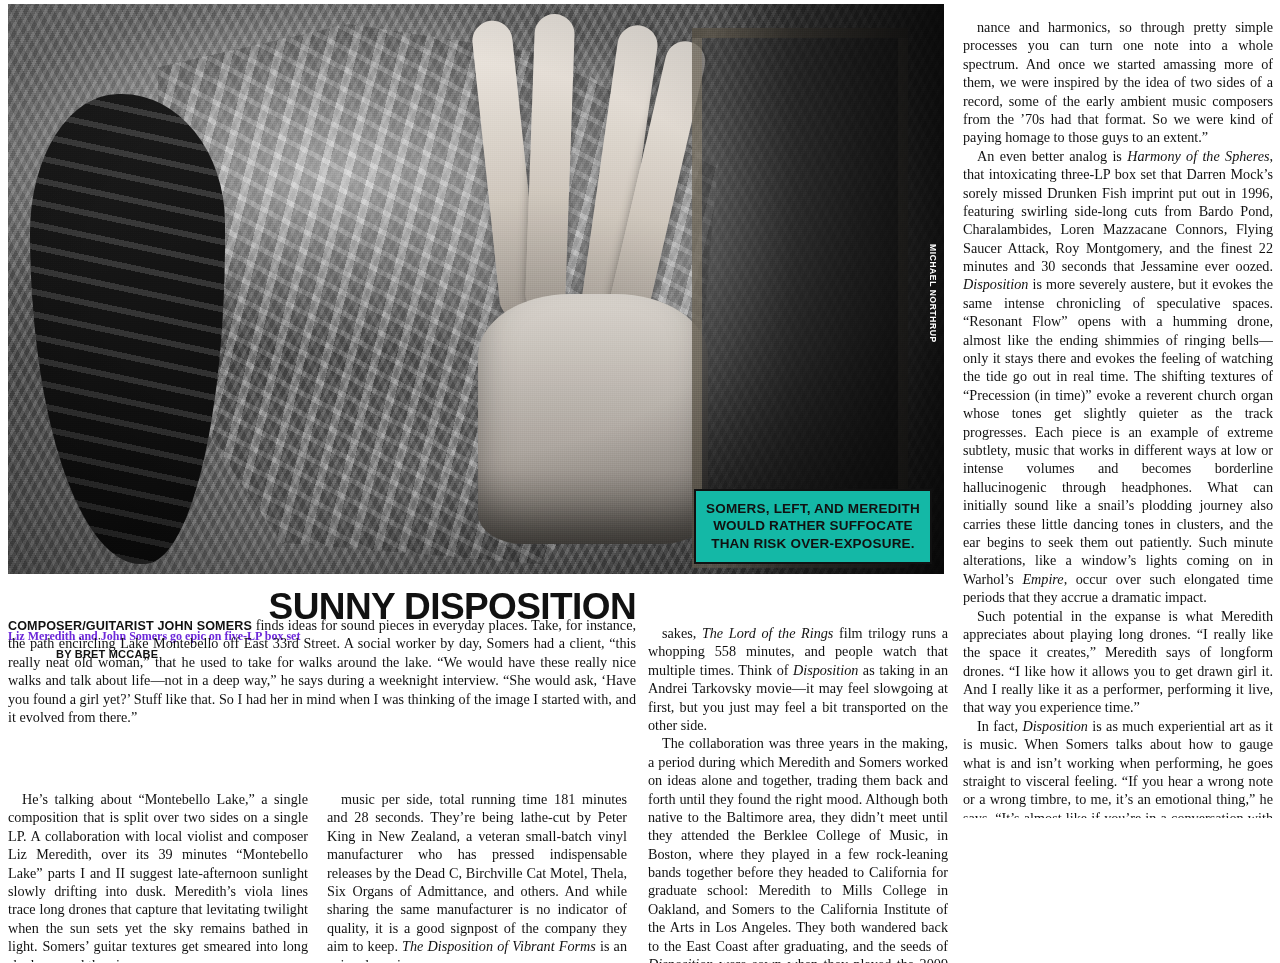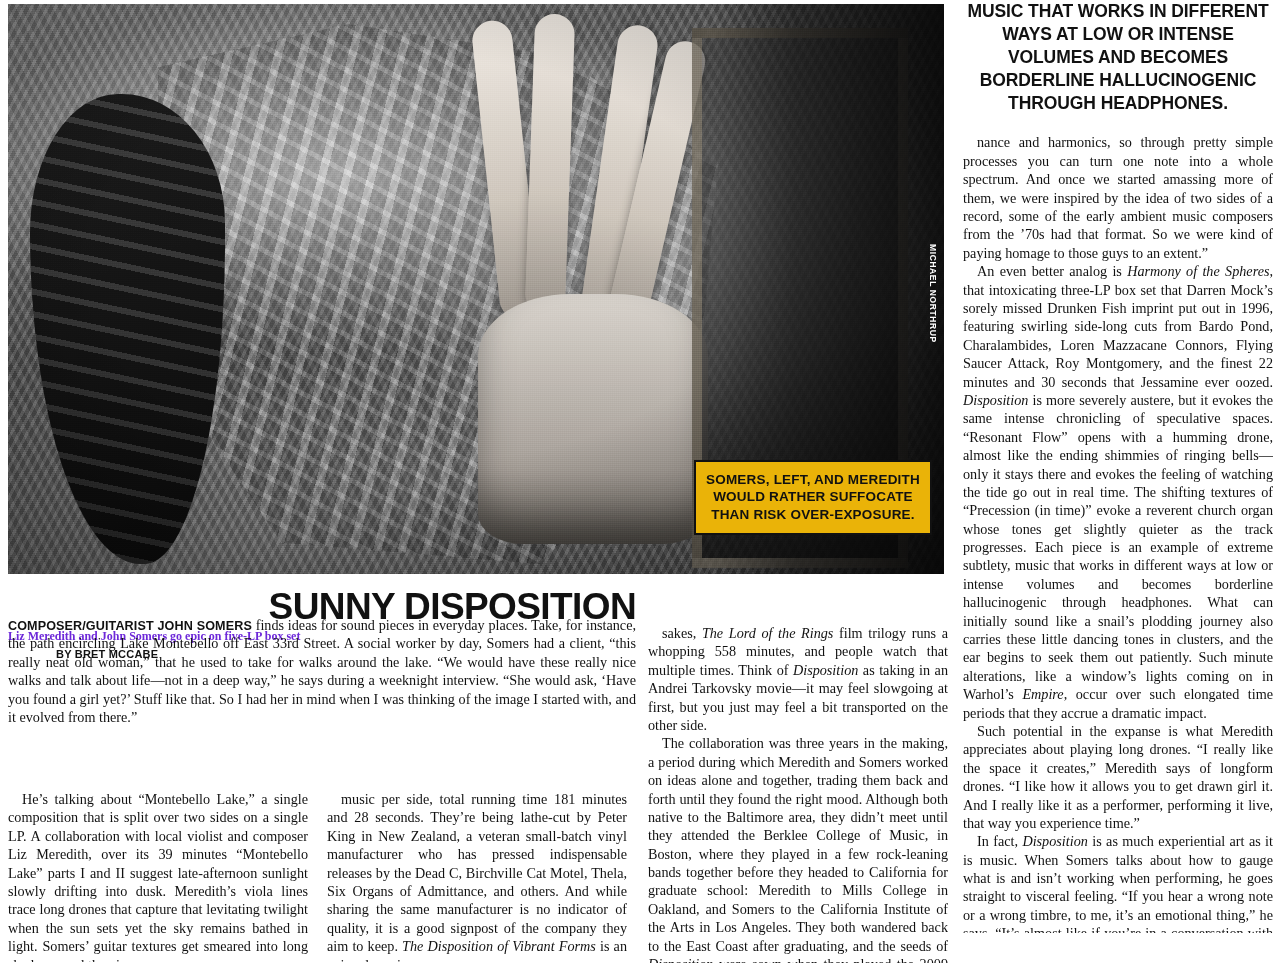--- a/index.html
+++ b/index.html
@@ -112,24 +112,24 @@
   }
   .photo-vignette {
     position: absolute; inset: 0;
     background: radial-gradient(ellipse 78% 78% at 45% 45%, rgba(0,0,0,0) 45%, rgba(0,0,0,0.45) 100%);
   }
 
   
   .photo-caption {
     position: absolute;
     left: 694px;
-    top: 460px;
+    top: 489px;
     width: 238px;
     border: 2px solid #111;
-    background: #eab308;
+    background: #14b8a6;
     padding: 9px 10px 10px 10px;
     box-sizing: border-box;
   }
   .photo-caption p {
     margin: 0;
     font-family: "Liberation Sans", sans-serif;
     font-weight: bold;
     font-size: 13.5px;
     line-height: 1.28;
     letter-spacing: .2px;
@@ -292,21 +292,20 @@
   <div class="col" id="col-b">
       <p class="first">music per side, total running time 181 minutes and 28 seconds. They’re being lathe-cut by Peter King in New Zealand, a veteran small-batch vinyl manufacturer who has pressed indispensable releases by the Dead C, Birchville Cat Motel, Thela, Six Organs of Admittance, and others. And while sharing the same manufacturer is no indicator of quality, it is a good signpost of the company they aim to keep. <em>The Disposition of Vibrant Forms</em> is an epic release in every sense</p>
     </div>
   <div class="col" id="col-c">
       <p class="first">sakes, <em>The Lord of the Rings</em> film trilogy runs a whopping 558 minutes, and people watch that multiple times. Think of <em>Disposition</em> as taking in an Andrei Tarkovsky movie—it may feel slowgoing at first, but you just may feel a bit transported on the other side.</p>
       <p>The collaboration was three years in the making, a period during which Meredith and Somers worked on ideas alone and together, trading them back and forth until they found the right mood. Although both native to the Baltimore area, they didn’t meet until they attended the Berklee College of Music, in Boston, where they played in a few rock-leaning bands together before they headed to California for graduate school: Meredith to Mills College in Oakland, and Somers to the California Institute of the Arts in Los Angeles. They both wandered back to the East Coast after graduating, and the seeds of <em>Disposition</em> were sown when they played the 2009 installation of Exotic Hypnotic.</p>
       <p>“We always knew that we wanted to do these</p>
     </div>
 
   <div class="rail">
-    <div class="pullquote">MUSIC THAT WORKS IN DIFFERENT WAYS AT LOW OR INTENSE VOLUMES AND BECOMES BORDERLINE HALLUCINOGENIC THROUGH HEADPHONES.</div>
     <div class="rail-body">
         <p class="first">nance and harmonics, so through pretty simple processes you can turn one note into a whole spectrum. And once we started amassing more of them, we were inspired by the idea of two sides of a record, some of the early ambient music composers from the ’70s had that format. So we were kind of paying homage to those guys to an extent.”</p>
         <p>An even better analog is <em>Harmony of the Spheres</em>, that intoxicating three-LP box set that Darren Mock’s sorely missed Drunken Fish imprint put out in 1996, featuring swirling side-long cuts from Bardo Pond, Charalambides, Loren Mazzacane Connors, Flying Saucer Attack, Roy Montgomery, and the finest 22 minutes and 30 seconds that Jessamine ever oozed. <em>Disposition</em> is more severely austere, but it evokes the same intense chronicling of speculative spaces. “Resonant Flow” opens with a humming drone, almost like the ending shimmies of ringing bells—only it stays there and evokes the feeling of watching the tide go out in real time. The shifting textures of “Precession (in time)” evoke a reverent church organ whose tones get slightly quieter as the track progresses. Each piece is an example of extreme subtlety, music that works in different ways at low or intense volumes and becomes borderline hallucinogenic through headphones. What can initially sound like a snail’s plodding journey also carries these little dancing tones in clusters, and the ear begins to seek them out patiently. Such minute alterations, like a window’s lights coming on in Warhol’s <em>Empire</em>, occur over such elongated time periods that they accrue a dramatic impact.</p>
         <p>Such potential in the expanse is what Meredith appreciates about playing long drones. “I really like the space it creates,” Meredith says of longform drones. “I like how it allows you to get drawn girl it. And I really like it as a performer, performing it live, that way you experience time.”</p>
         <p>In fact, <em>Disposition</em> is as much experiential art as it is music. When Somers talks about how to gauge what is and isn’t working when performing, he goes straight to visceral feeling. “If you hear a wrong note or a wrong timbre, to me, it’s an emotional thing,” he says. “It’s almost like if you’re in a conversation with a friend and they say something</p>
       </div>
   </div>
 
 </div>
 

